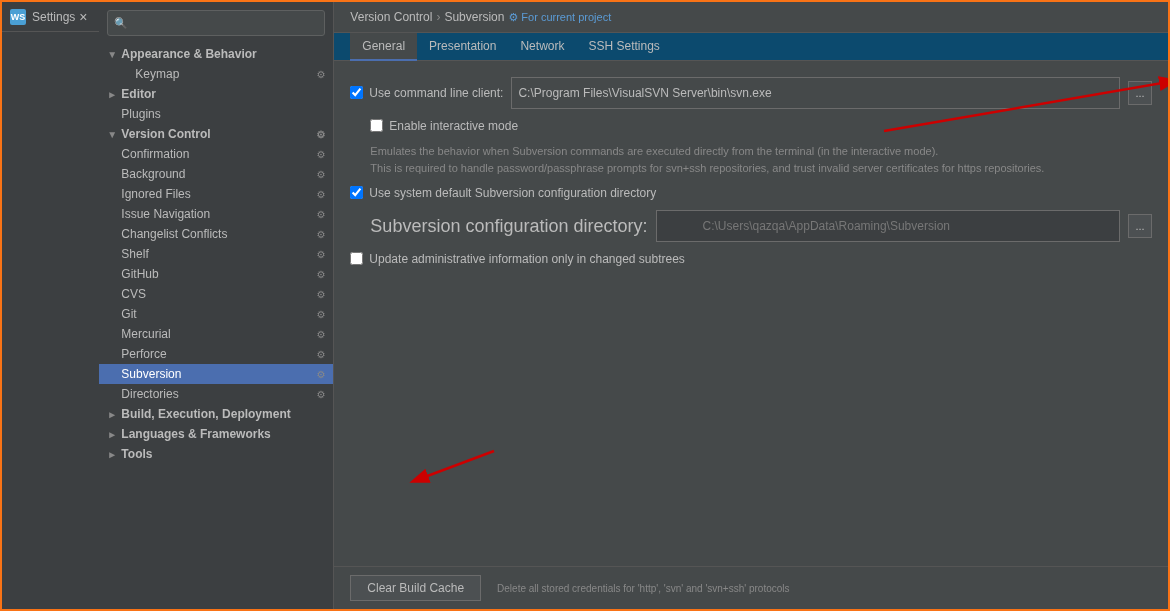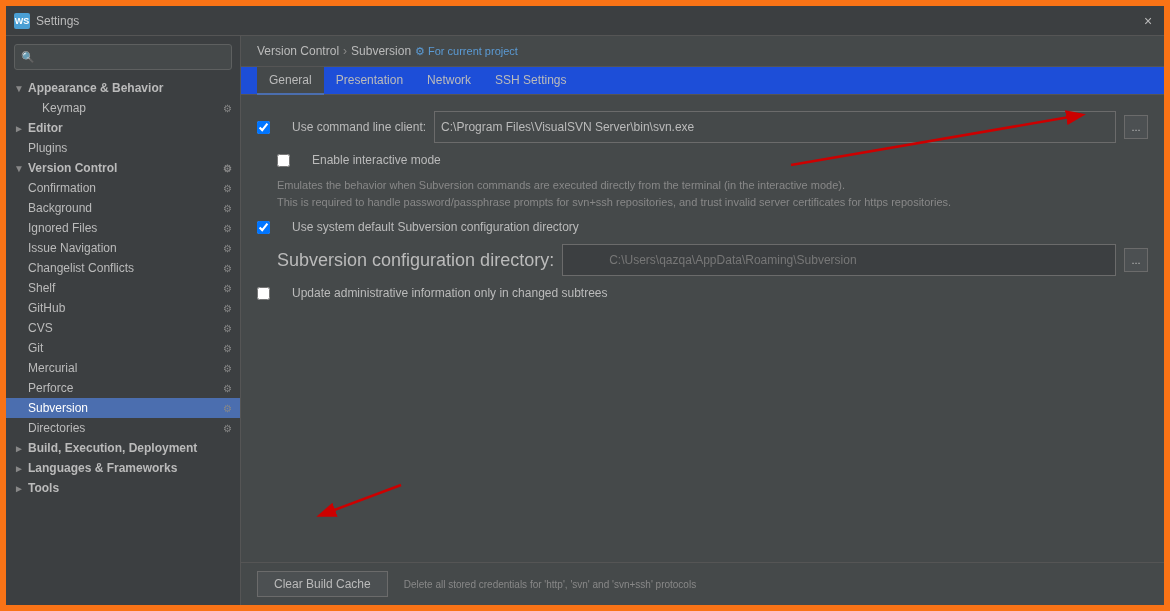--- a/index.html
+++ b/index.html
@@ -12,22 +12,22 @@
       align-items: center;
       width: 1170px;
       height: 611px;
       overflow: hidden;
     }
     .window {
       width: 1170px;
       height: 611px;
       background: #3c3f41;
       display: flex;
-      flex-direction: column;
-      border: 6px solid #f97316;
+      flex-direction: row;
+      border: 2px solid #f97316;
     }
     .title-bar {
       background: #3c3f41;
       height: 30px;
       display: flex;
       align-items: center;
       justify-content: space-between;
       padding: 0 8px;
       border-bottom: 1px solid #555;
       flex-shrink: 0;
@@ -142,21 +142,21 @@
       align-items: center;
       gap: 4px;
       border-bottom: 1px solid #555;
       background: #45494a;
       flex-shrink: 0;
     }
     .breadcrumb .sep { color: #888; }
     .breadcrumb .project-link { color: #5b9bd5; font-size: 11px; }
     .tabs {
       display: flex;
-      background: #1d4ed8;
+      background: #0c4a6e;
       border-bottom: 1px solid #555;
       flex-shrink: 0;
       padding: 0 16px;
     }
     .tab {
       padding: 6px 12px;
       cursor: pointer;
       color: #bbb;
       font-size: 12px;
       border-bottom: 2px solid transparent;
@@ -174,22 +174,22 @@
       position: relative;
     }
     .form-row {
       display: flex;
       align-items: center;
       margin-bottom: 10px;
       gap: 8px;
     }
     .checkbox-label {
       display: flex;
-      align-items: flex-end;
-      gap: 22px;
+      align-items: flex-start;
+      gap: 6px;
       color: #bbb;
       font-size: 12px;
       cursor: pointer;
     }
     .checkbox-label input[type="checkbox"] {
       width: 13px;
       height: 13px;
       cursor: pointer;
     }
     .text-field-row {

